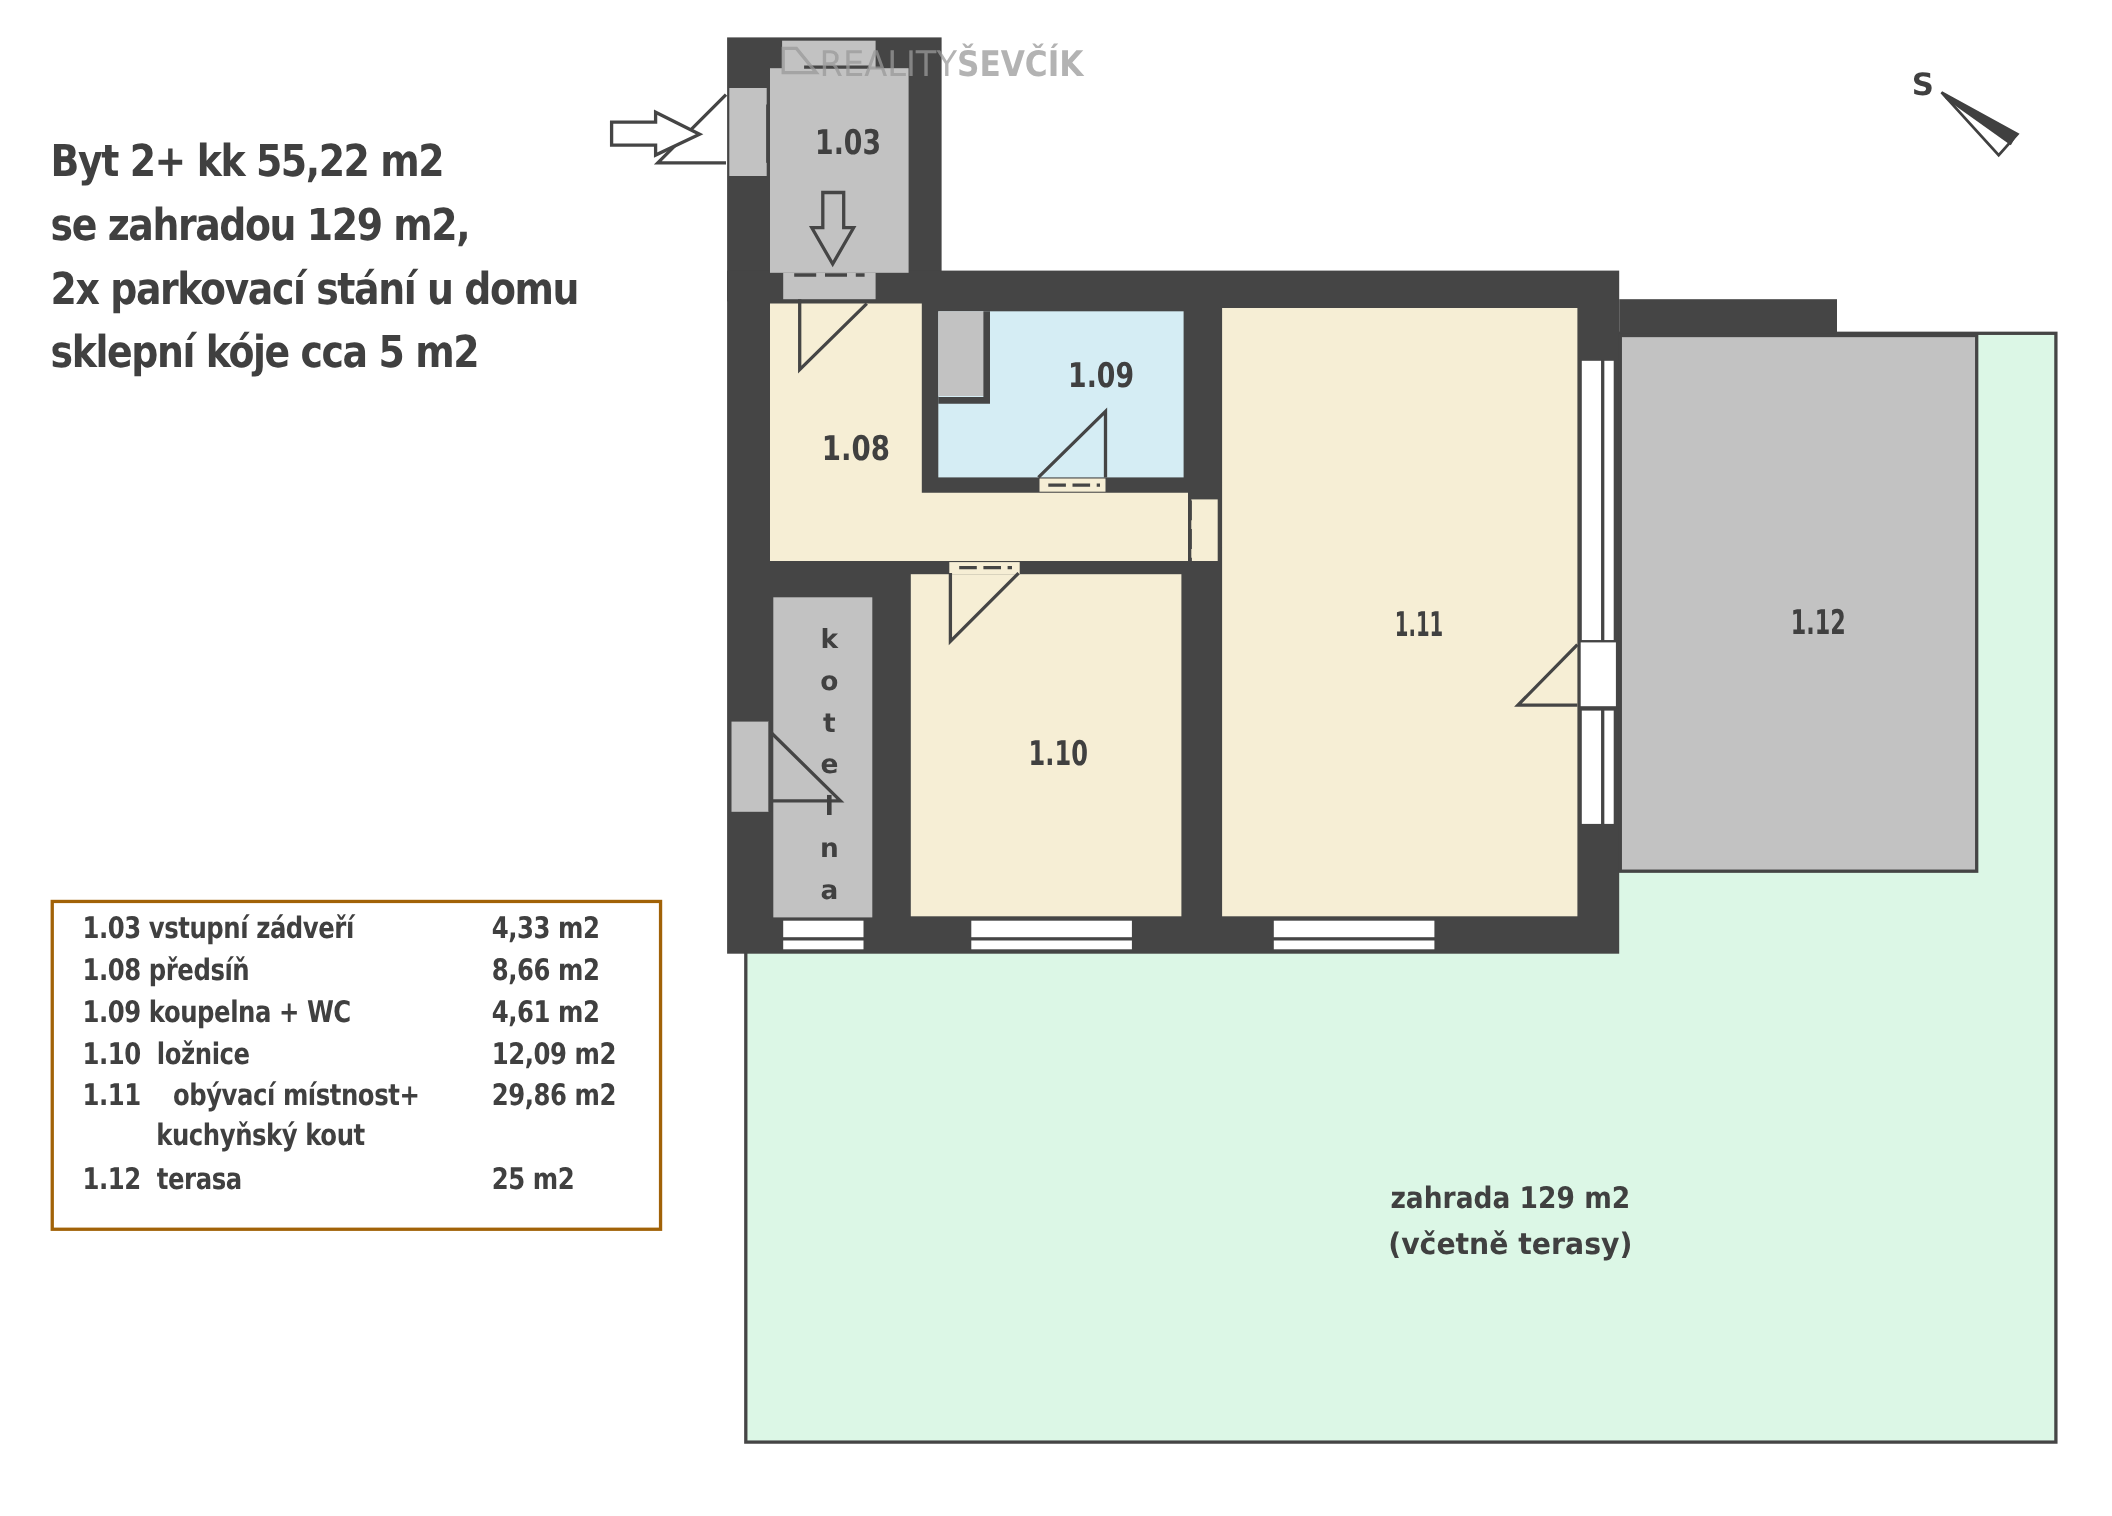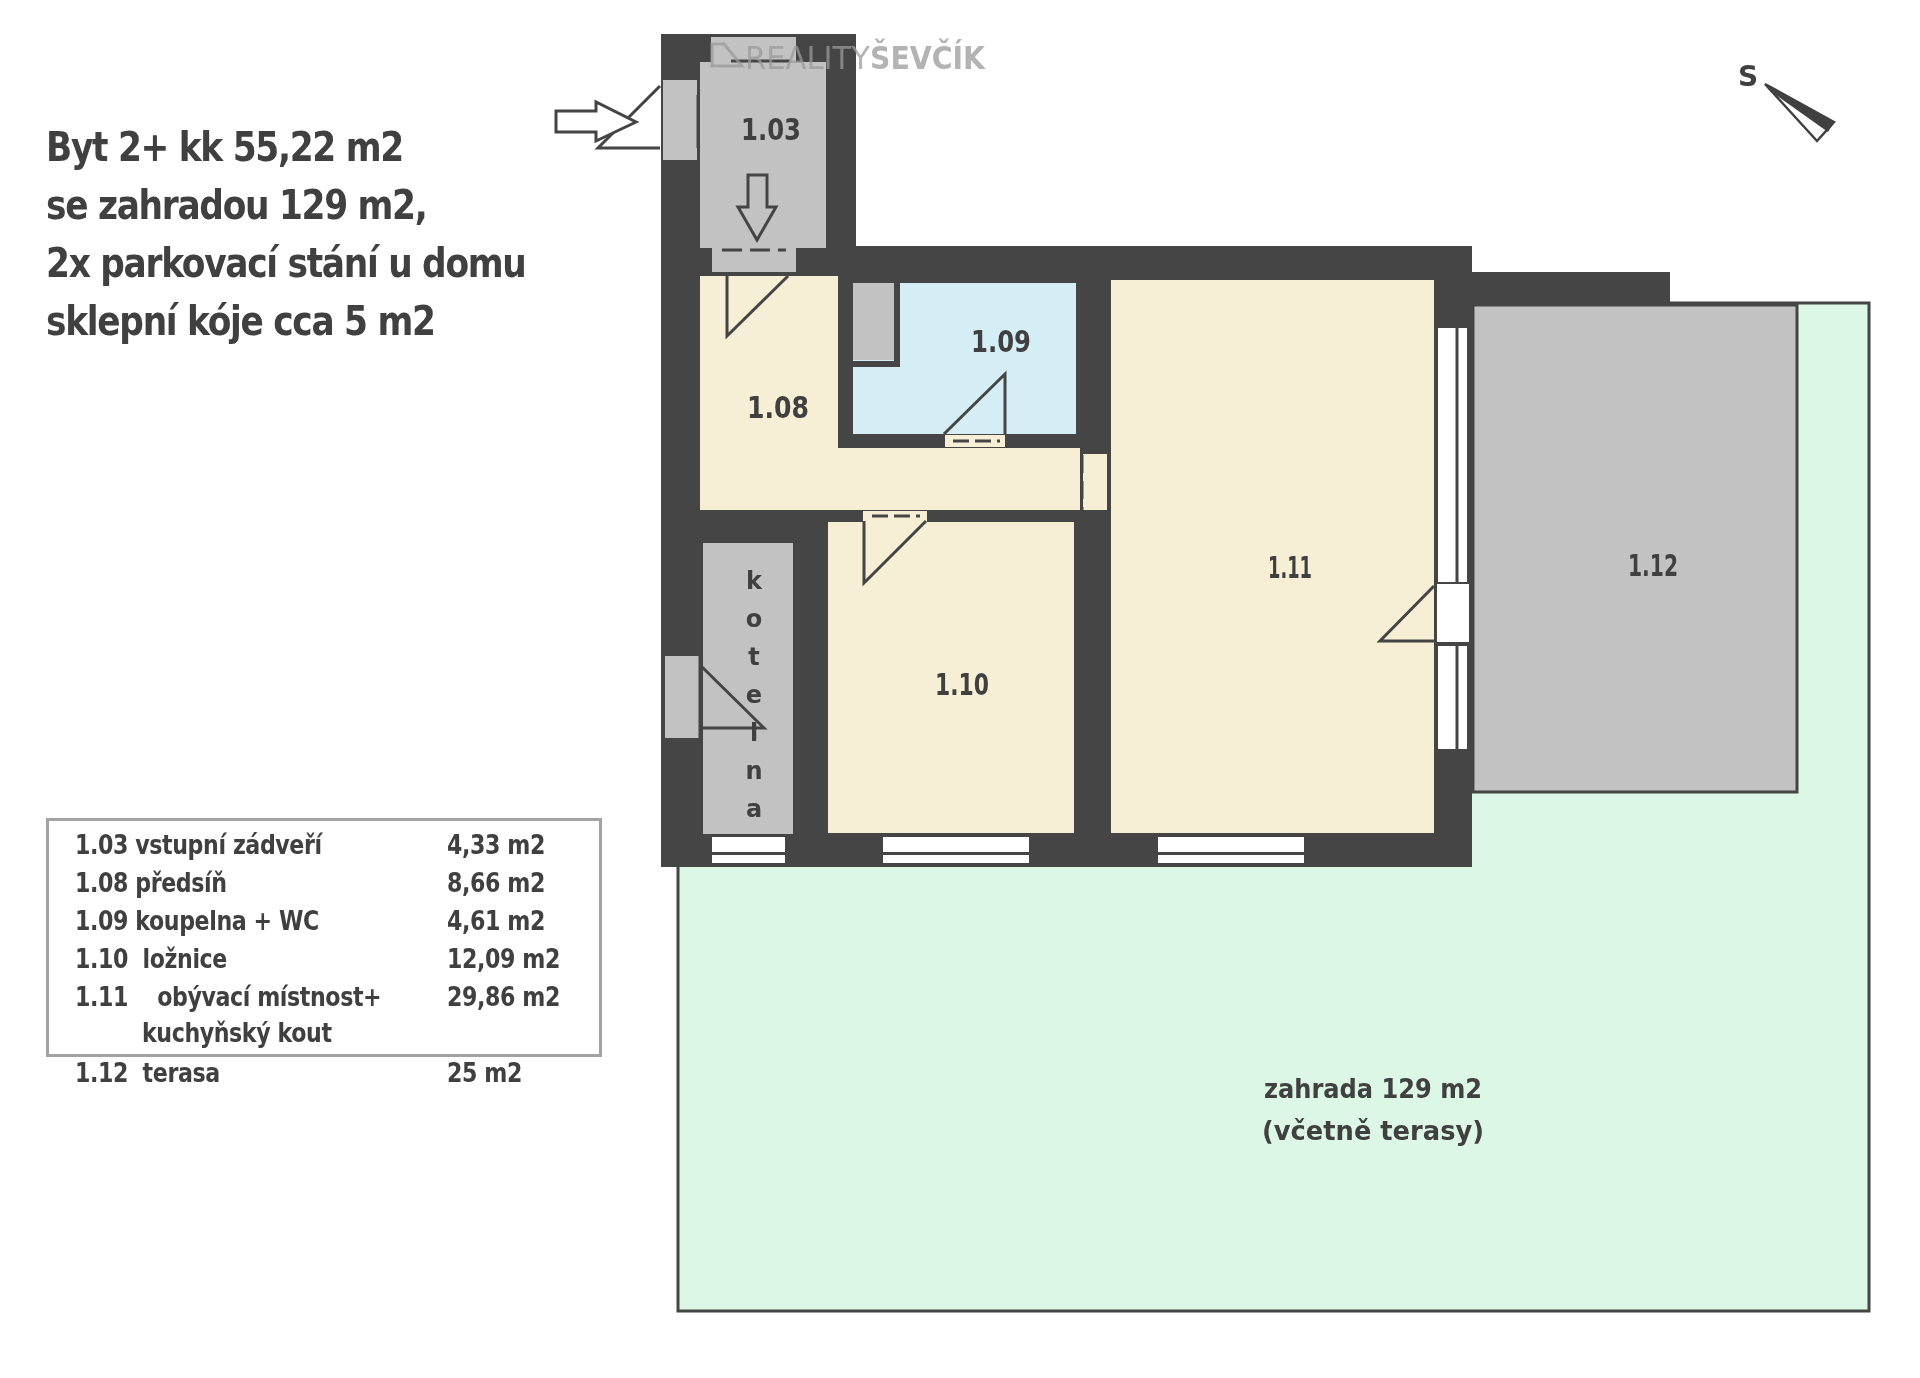--- a/index.html
+++ b/index.html
@@ -1,20 +1,20 @@
 <!DOCTYPE html>
 <html><head>
 <meta charset="utf-8">
 <style>
   html,body{margin:0;padding:0;background:#ffffff;}
   body{width:1920px;height:1378px;position:relative;overflow:hidden;font-family:"DejaVu Sans Condensed","DejaVu Sans",sans-serif;color:#404040;}
   .abs{position:absolute;}
   .title{left:46px;top:118px;font-family:"DejaVu Sans",sans-serif;font-weight:bold;font-size:40px;line-height:58px;color:#404040;letter-spacing:-1.5px;transform:scaleX(0.86);transform-origin:left top;white-space:nowrap;}
   .title div{height:58px;}
-  .legend{left:46px;top:818px;width:556px;height:239px;border:3px solid #a3a3a3;box-sizing:border-box;}
+  .legend{left:46px;top:818px;width:556px;height:301px;border:3px solid #a16207;box-sizing:border-box;}
   .legend .row{position:absolute;left:26px;font-family:"DejaVu Sans",sans-serif;font-weight:bold;font-size:27px;color:#404040;white-space:nowrap;transform:scaleX(0.82);transform-origin:left top;letter-spacing:-0.5px;}
   .legend .area{position:absolute;left:398px;font-family:"DejaVu Sans",sans-serif;font-weight:bold;font-size:27px;color:#404040;white-space:nowrap;transform:scaleX(0.82);transform-origin:left top;letter-spacing:-0.5px;}
   svg text{font-family:"DejaVu Sans",sans-serif;font-weight:bold;}
 </style>
 </head>
 <body>
 
 <div class="abs title">
   <div>Byt 2+ kk 55,22 m2</div>
   <div>se zahradou 129 m2,</div>

